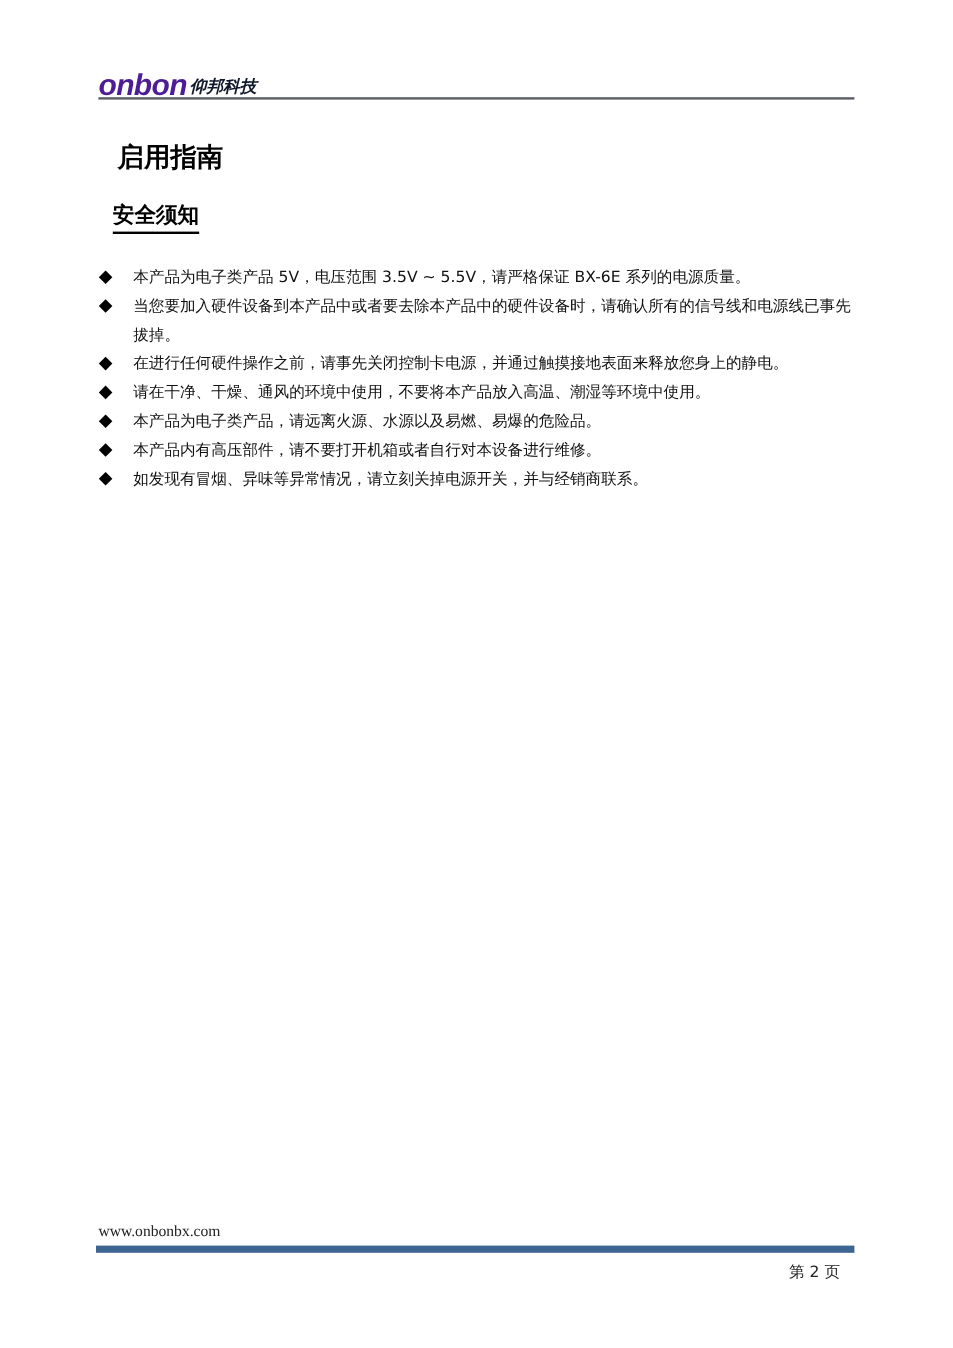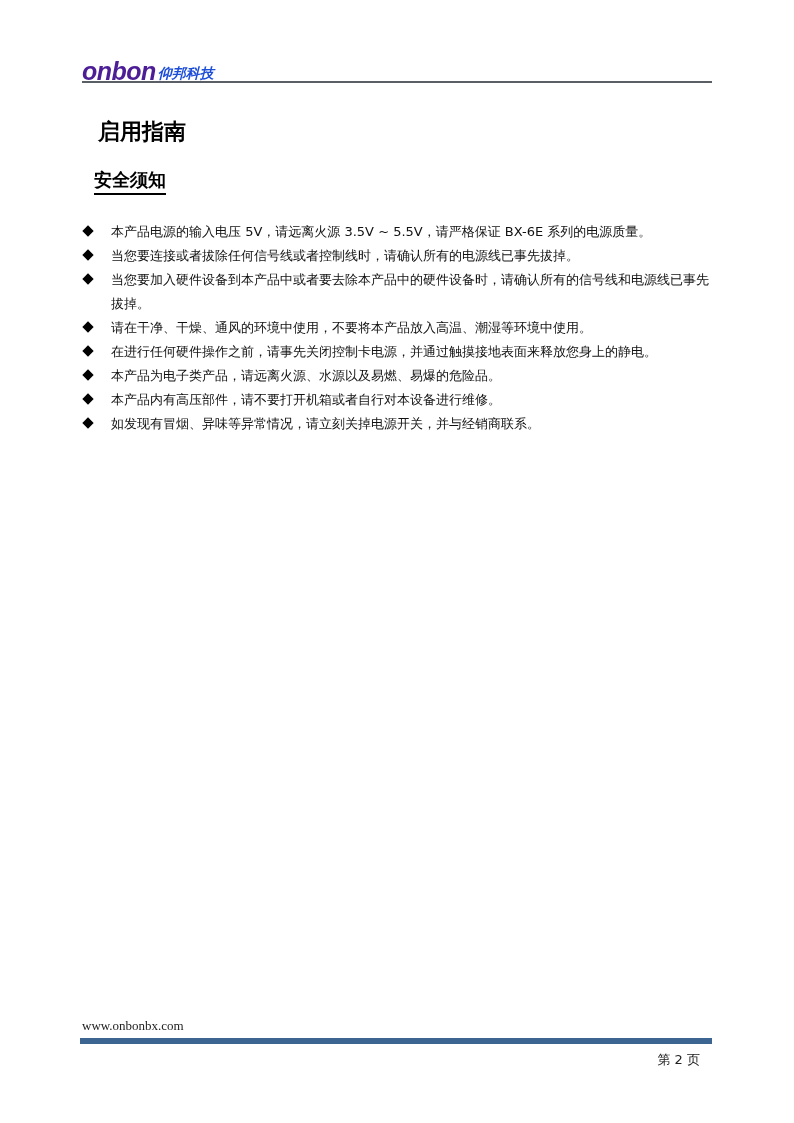--- a/index.html
+++ b/index.html
@@ -8,21 +8,21 @@
       font-family: "DejaVu Sans", "Liberation Sans", sans-serif; color: #000;
     }
     .header { position: absolute; left: 82px; top: 58px; width: 630px; height: 26px; }
     .logo { position: absolute; left: 0; top: 0; display: flex; align-items: flex-end; height: 24px; }
     .logo-en {
       font-family: "Liberation Sans", sans-serif; font-weight: bold; font-style: italic;
       font-size: 25px; color: #4c1d95; letter-spacing: -0.5px; line-height: 22px;
     }
     .logo-cn {
       font-family: "DejaVu Sans", sans-serif; font-weight: bold; font-style: italic;
-      font-size: 14px; color: #1d4ed8; margin-left: 2px; line-height: 18px;
+      font-size: 14px; color: #0f172a; margin-left: 2px; line-height: 18px;
     }
     .header-rule { position: absolute; left: 0; top: 23px; width: 630px; height: 2px; background: #5a5f66; }
 
     .page-title { position: absolute; left: 82px; top: 101px; font-size: 22px; font-weight: bold; margin: 16px; line-height: 30px; }
     .section-title {
       position: absolute; left: 94px; top: 167px; font-size: 18px; font-weight: bold; margin: 0;
       line-height: 26px; border-bottom: 2px solid #000; padding-bottom: 0;
     }
 
     .bullets { position: absolute; left: 82px; top: 220px; width: 630px; margin: 0; padding: 0; list-style: none; }
@@ -45,25 +45,24 @@
     <span class="logo-cn">仰邦科技</span>
   </div>
   <div class="header-rule"></div>
 </div>
 
 <h1 class="page-title">启用指南</h1>
 
 <h2 class="section-title">安全须知</h2>
 
 <ul class="bullets">
-  <li class="bullet"><span class="marker"></span><span>本产品电源的输入电压 5V，请远离火源 3.5V ~ 5.5V，请严格保证 BX-6E 系列的电源质量。</span></li>
-  <li class="bullet"><span class="marker"></span><span>当您要连接或者拔除任何信号线或者控制线时，请确认所有的电源线已事先拔掉。</span></li>
+  <li class="bullet"><span class="marker"></span><span>本产品为电子类产品 5V，电压范围 3.5V ~ 5.5V，请严格保证 BX-6E 系列的电源质量。</span></li>
   <li class="bullet"><span class="marker"></span><span>当您要加入硬件设备到本产品中或者要去除本产品中的硬件设备时，请确认所有的信号线和电源线已事先拔掉。</span></li>
+  <li class="bullet"><span class="marker"></span><span>在进行任何硬件操作之前，请事先关闭控制卡电源，并通过触摸接地表面来释放您身上的静电。</span></li>
   <li class="bullet"><span class="marker"></span><span>请在干净、干燥、通风的环境中使用，不要将本产品放入高温、潮湿等环境中使用。</span></li>
-  <li class="bullet"><span class="marker"></span><span>在进行任何硬件操作之前，请事先关闭控制卡电源，并通过触摸接地表面来释放您身上的静电。</span></li>
   <li class="bullet"><span class="marker"></span><span>本产品为电子类产品，请远离火源、水源以及易燃、易爆的危险品。</span></li>
   <li class="bullet"><span class="marker"></span><span>本产品内有高压部件，请不要打开机箱或者自行对本设备进行维修。</span></li>
   <li class="bullet"><span class="marker"></span><span>如发现有冒烟、异味等异常情况，请立刻关掉电源开关，并与经销商联系。</span></li>
 </ul>
 
 <div class="footer-bar"></div>
 <div class="footer-url">www.onbonbx.com</div>
 <div class="footer-page">第 2 页</div>
 
 </body></html>

